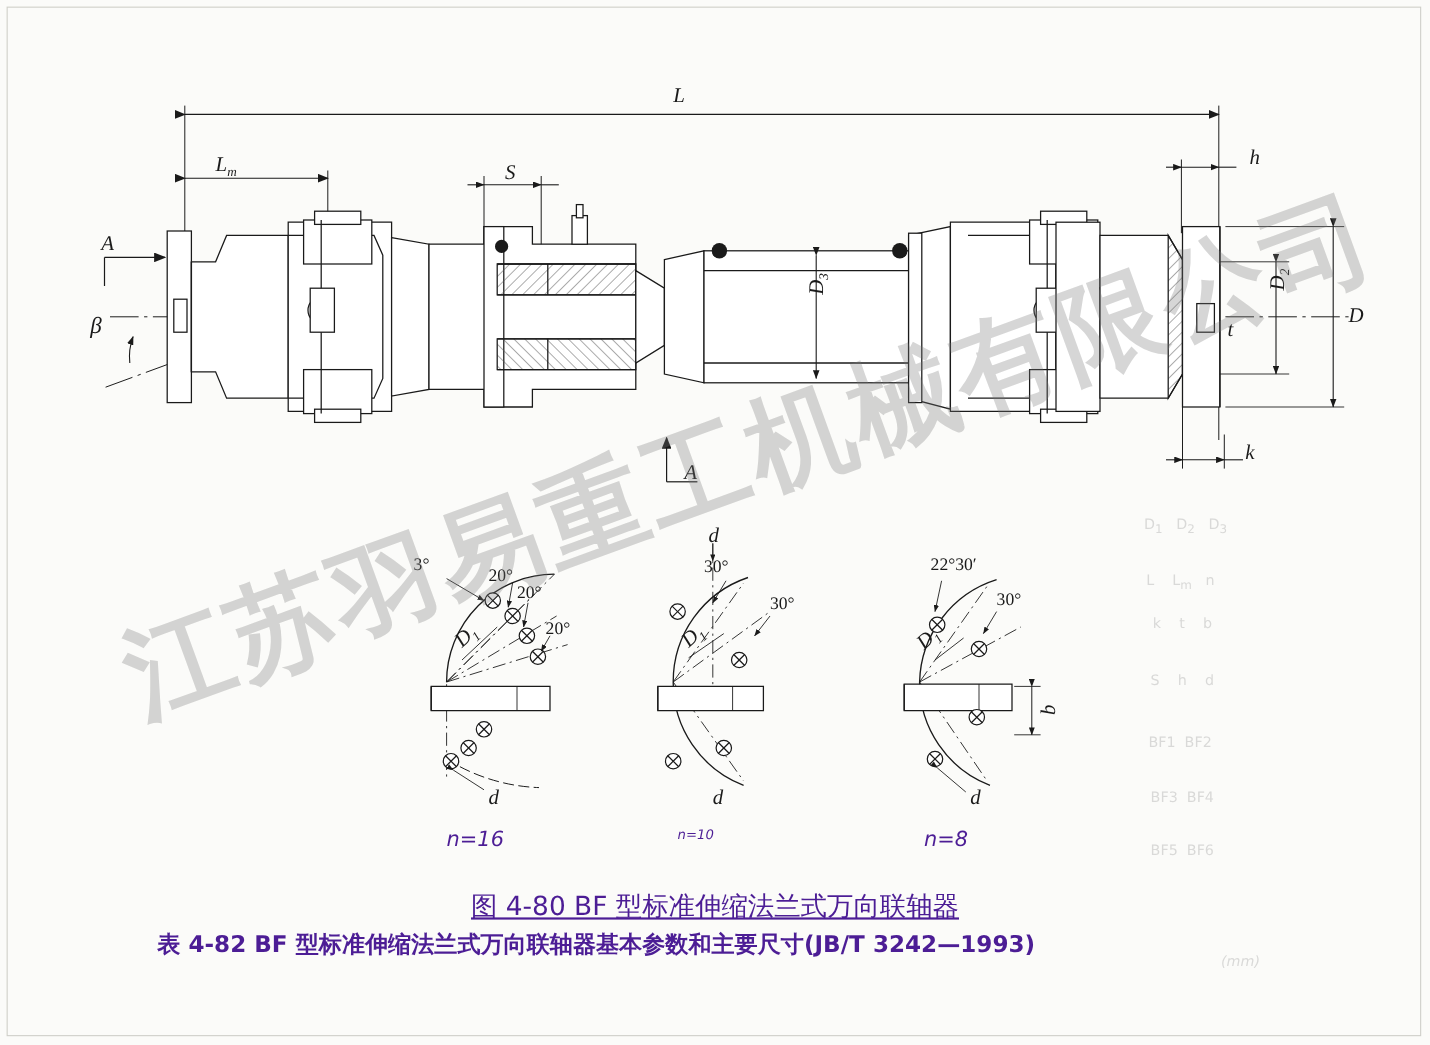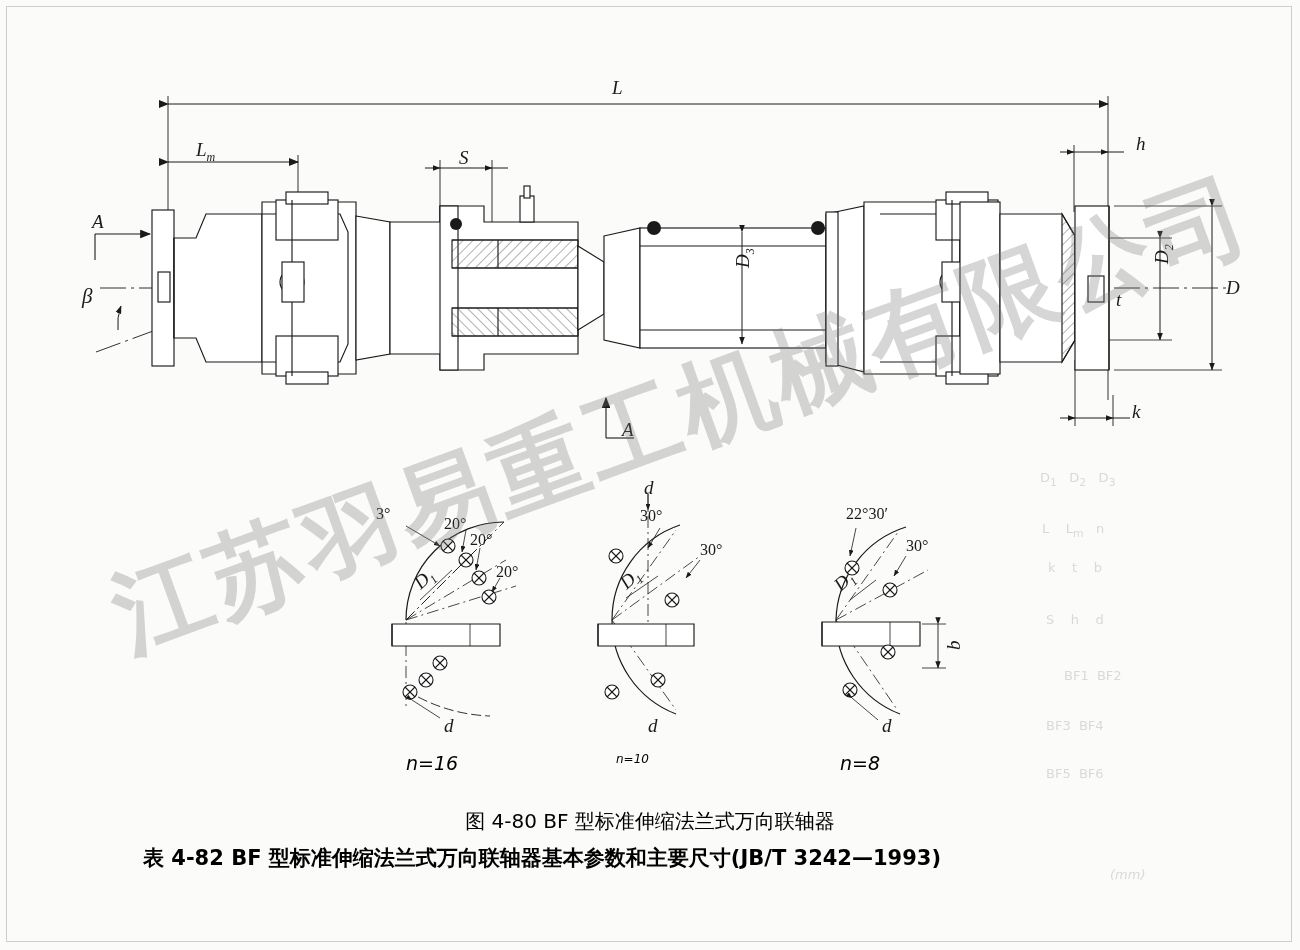--- a/index.html
+++ b/index.html
@@ -29,25 +29,26 @@
     color:#1a1a1a;
     white-space:nowrap;
     line-height:1;
   }
   .lbl.up{font-style:normal;}
   .sub{font-size:12px;font-style:italic;vertical-align:sub;}
   .caption{
     position:absolute;
     font-family:"DejaVu Sans", sans-serif;
     white-space:nowrap;
-    color:#000000;
+    color:#4c1d95;
   }
   #figcap{
     left:0;top:808px;width:1300px;text-align:center;
-    font-size:20px;
+    font-size:24px;
+    text-decoration:underline;
   }
   #tabcap{
     left:0;top:844px;width:1084px;text-align:center;
     font-size:21px;font-weight:bold;
   }
   svg{position:absolute;left:0;top:0;}
   
   #wm{
     position:absolute;left:0;top:0;width:1300px;height:950px;
     pointer-events:none;
@@ -362,21 +363,21 @@
   <div class="lbl" style="left:830px;top:580px;transform:rotate(-42deg);transform-origin:left top;"><span>D</span><span class="sub">1</span></div>
   <div class="lbl" style="left:944px;top:650px;transform:rotate(-90deg);transform-origin:left top;"><span>b</span></div>
   <div class="lbl" style="left:882px;top:716px;"><span>d</span></div>
   <div class="caption" style="left:840px;top:752px;font-size:19px;font-style:italic;text-align:right;"><span>n=8</span></div>
 
   <div class="ghost" style="left:1110px;top:867px;font-style:italic;"><span>(mm)</span></div>
   <div class="ghost" style="left:1040px;top:470px;">D<sub>1</sub>&nbsp;&nbsp; D<sub>2</sub>&nbsp;&nbsp; D<sub>3</sub></div>
   <div class="ghost" style="left:1042px;top:521px;">L&nbsp;&nbsp;&nbsp; L<sub>m</sub>&nbsp;&nbsp;&nbsp;n</div>
   <div class="ghost" style="left:1048px;top:560px;">k&nbsp;&nbsp;&nbsp;&nbsp;t&nbsp;&nbsp;&nbsp;&nbsp;b</div>
   <div class="ghost" style="left:1046px;top:612px;">S&nbsp;&nbsp;&nbsp; h&nbsp;&nbsp;&nbsp; d</div>
-  <div class="ghost" style="left:1044px;top:668px;margin-left:20px;">BF1&nbsp;&nbsp;BF2</div>
+  <div class="ghost" style="left:1044px;top:668px;">BF1&nbsp;&nbsp;BF2</div>
   <div class="ghost" style="left:1046px;top:718px;">BF3&nbsp;&nbsp;BF4</div>
   <div class="ghost" style="left:1046px;top:766px;">BF5&nbsp;&nbsp;BF6</div>
 
   <div class="caption" id="figcap">图 4-80    BF 型标准伸缩法兰式万向联轴器</div>
   <div class="caption" id="tabcap">表 4-82    BF 型标准伸缩法兰式万向联轴器基本参数和主要尺寸(JB/T 3242—1993)</div>
 
   <div id="wm">
     <span style="left:96px;top:560px;">江苏羽易重工机械有限公司</span>
   </div>
 </div>

